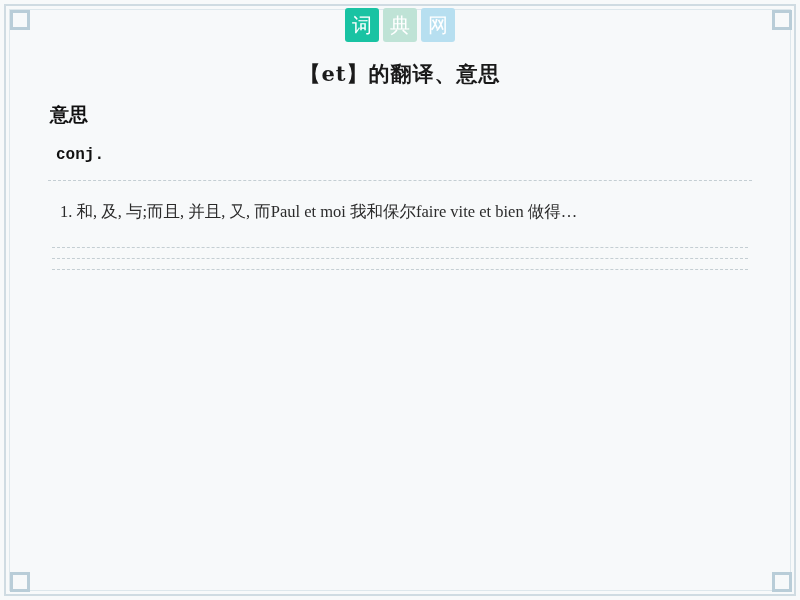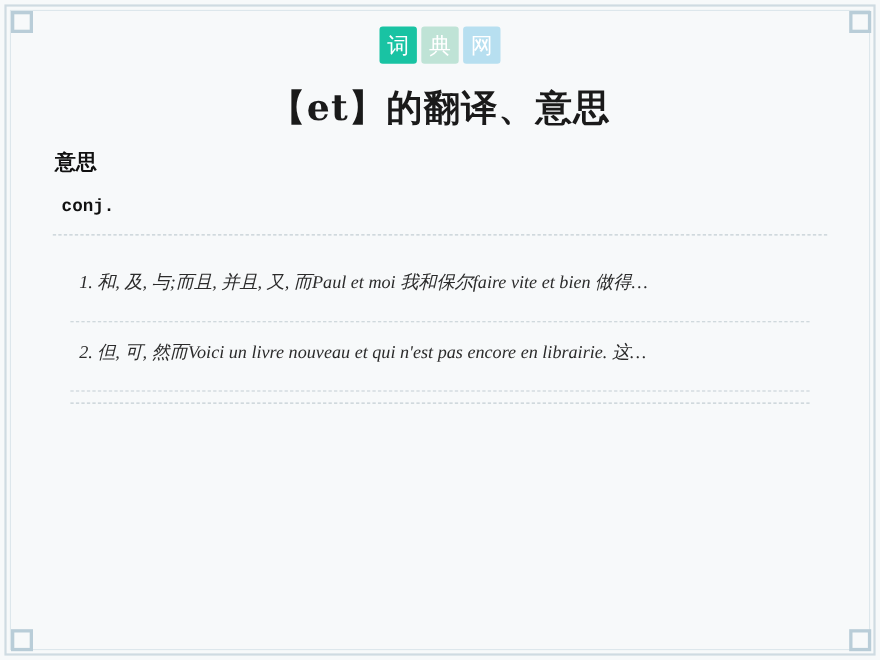--- a/index.html
+++ b/index.html
@@ -56,21 +56,21 @@
   .corner.tr { right: 6px; top: 6px; }
   .corner.bl { left: 6px;  bottom: 6px; }
   .corner.br { right: 6px; bottom: 6px; }
 
   .page {
     position: absolute;
     left: 0; top: 0;
     width: 800px;
     height: 508px;
     box-sizing: border-box;
-    padding: 18px 48px 0 48px;
+    padding: 2px 48px 0 48px;
   }
 
   
   .logo-wrap {
     text-align: center;
     margin-top: 6px;
   }
   .logo-blocks {
     display: inline-block;
     line-height: 0;
@@ -98,21 +98,21 @@
     font-size: 8px;
     letter-spacing: 1px;
     color: #9fb6bf;
   }
 
   h1.title {
     margin: 18px 0 0 0;
     text-align: center;
     font-family: "DejaVu Serif", serif;
     font-weight: bold;
-    font-size: 33px;
+    font-size: 21px;
     color: #1a1a1a;
     letter-spacing: 1px;
   }
 
   .section {
     margin-top: 26px;
   }
   .section-head {
     font-family: "DejaVu Serif", serif;
     font-weight: bold;
@@ -137,23 +137,22 @@
   .pos {
     margin: 18px 0 0 8px;
     font-family: Liberation Mono, monospace;
     font-weight: bold;
     font-size: 16px;
     color: #111111;
   }
 
   .sense-list {
     list-style: none;
-    margin: 16px;
+    margin: 4px;
     padding: 0;
-    font-style: italic;
   }
   .sense {
     font-family: "Liberation Serif", serif;
     font-size: 16.5px;
     color: #2b2b2b;
     padding: 16px 0 14px 8px;
     white-space: nowrap;
     overflow: hidden;
     text-overflow: ellipsis;
   }
@@ -185,21 +184,18 @@
   <div class="section" style="margin-top:14px;">
     <div class="section-head">意思</div>
     <div class="pos">conj.</div>
     <hr class="divider" style="margin-top:16px;">
 
     <ul class="sense-list">
       <li class="sense">
         <span class="num">1.</span><span>和, 及, 与;而且, 并且, 又, 而Paul et moi 我和保尔faire vite et bien 做得…</span>
       </li>
       <hr class="divider">
-      <li class="sense">
-        <span class="num">2.</span><span>但, 可, 然而Voici un livre nouveau et qui n'est pas encore en librairie. 这…</span>
-      </li>
       <hr class="divider">
       <hr class="divider">
     </ul>
   </div>
 
 </div>
 
 </body></html>

